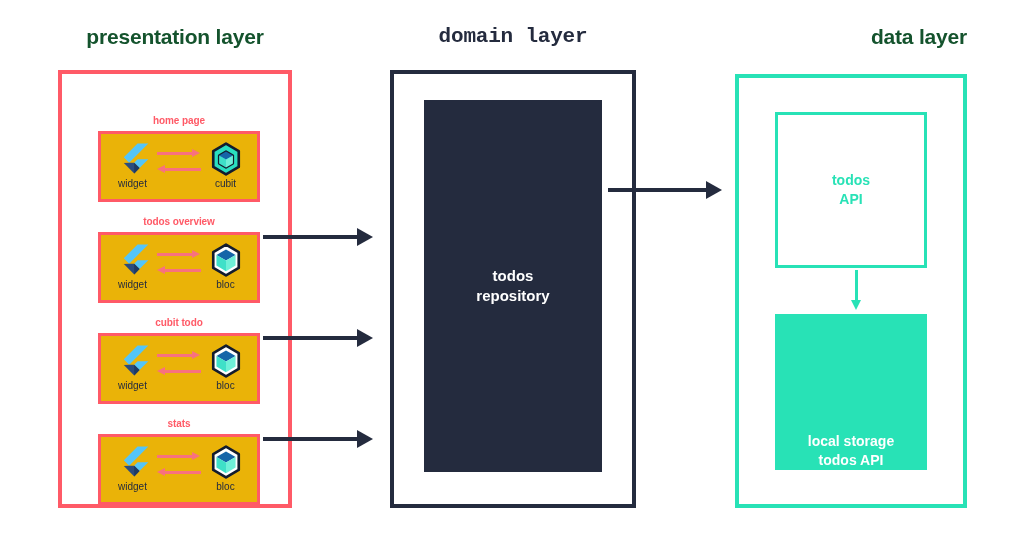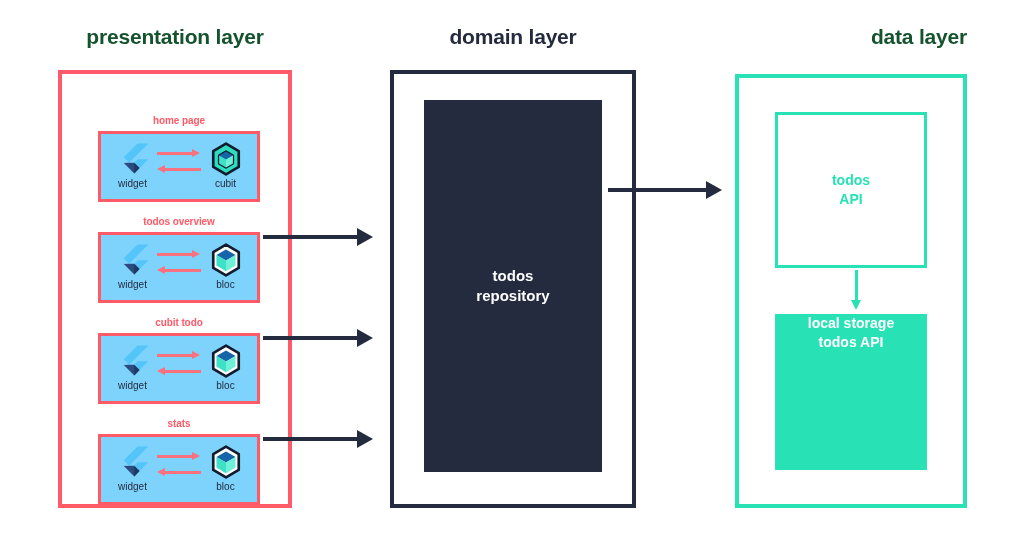--- a/index.html
+++ b/index.html
@@ -22,21 +22,21 @@
   
   .col-title {
     position: absolute;
     text-align: center;
     font-weight: bold;
     font-size: 21px;
     letter-spacing: -0.2px;
     white-space: nowrap;
   }
   #title-presentation { left: 58px;  width: 234px; top: 25px; color: #14532d; }
-  #title-domain       { left: 390px; width: 246px; top: 25px; color: #242B3E; }
+  #title-domain       { left: 390px; width: 246px; top: 25px; color: #242B3E; font-family: Liberation Mono, monospace; }
   #title-data         { left: 735px; width: 232px; top: 25px; color: #14532d; text-align: right; }
 
   
   .layer-box { position: absolute; background: #ffffff; }
 
   #presentation-box {
     left: 58px; top: 70px; width: 234px; height: 438px;
     border: 4px solid #FF5A67;
   }
   #domain-box {
@@ -62,21 +62,21 @@
     color: #FF5A67;
     margin-bottom: 5px;
     letter-spacing: -0.1px;
     white-space: nowrap;
     margin-top: 27px;
   }
 
   .feature-card {
     border: 3px solid #FF5A67;
     height: 71px;
-    background: #7dd3fc;
+    background: #eab308;
     position: relative;
     display: flex;
     align-items: flex-start;
     justify-content: space-between;
     padding: 6px 9px 0 9px;
   }
 
   .node {
     width: 46px;
     display: flex;
@@ -180,21 +180,21 @@
     line-height: 19px;
     text-align: center;
   }
 
   #local-storage-box {
     position: absolute;
     left: 36px; top: 236px;
     width: 152px; height: 156px;
     background: #28E2B6;
     display: flex;
-    align-items: flex-start;
+    align-items: flex-end;
     justify-content: center;
   }
   #local-storage-box .inner-text {
     color: #ffffff;
     font-weight: bold;
     font-size: 14px;
     line-height: 19px;
     text-align: center;
   }
 

